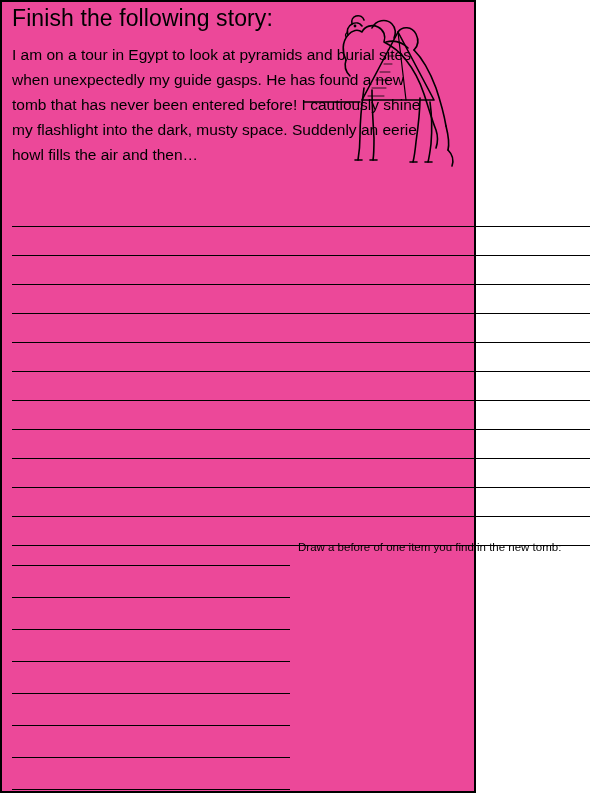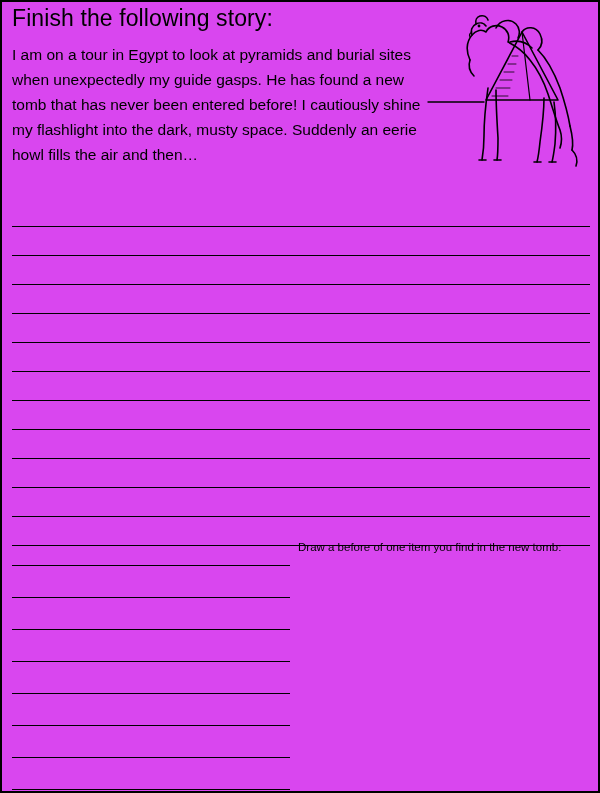--- a/index.html
+++ b/index.html
@@ -10,25 +10,25 @@
   body {
     width: 600px;
     height: 793px;
     font-family: "Liberation Sans", sans-serif;
     color: #000000;
     position: relative;
     overflow: hidden;
   }
   .page {
     position: relative;
-    width: 600px;
+    width: 476px;
     height: 793px;
     box-sizing: border-box;
     border: 2px solid #000000;
-    background: #d946ef;
+    background: #ec4899;
   }
   .title {
     position: absolute;
     left: 10px;
     top: 4px;
     font-size: 23px;
     font-weight: normal;
     letter-spacing: 0.1px;
     line-height: 1.1;
     white-space: nowrap;

